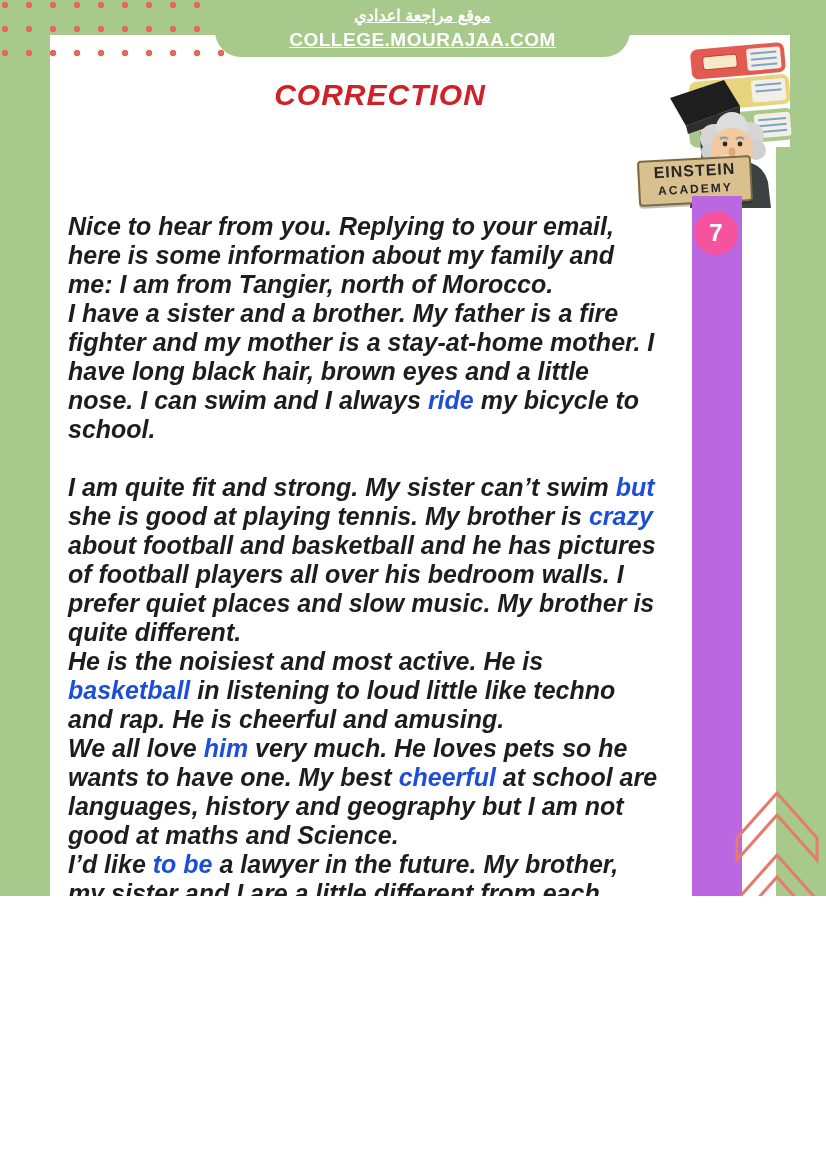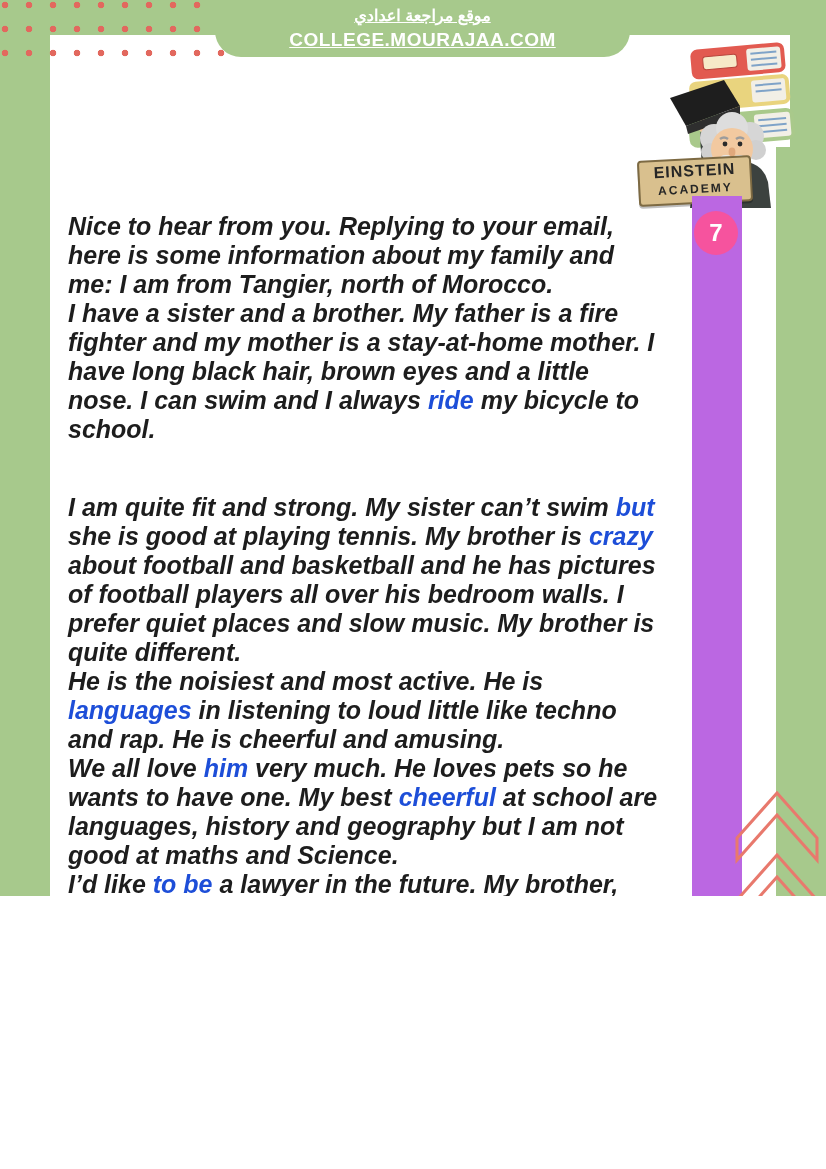--- a/index.html
+++ b/index.html
@@ -43,21 +43,21 @@
   }
   .intro {
     position:absolute; left:68px; top:153px; width:560px;
     font-size:20px; font-weight:bold; font-style:italic; color:#1d1d1d;
   }
   .passage {
     position:absolute; left:68px; top:212px; width:590px;
     font-size:25px; line-height:29px; font-weight:bold; font-style:italic; color:#1d1d1d;
   }
   .para { white-space:pre-wrap; margin:0; }
-  .para + .para { margin-top:49px; }
+  .para + .para { margin-top:29px; }
   .red-word { color:#1d4ed8; }
 
   
   .mascot { position:absolute; left:628px; top:36px; width:170px; height:172px; }
   .banner {
     position:absolute; left:638px; top:158px; width:114px; height:46px;
     background:#d9c08e; border:2px solid #7d6a43; border-radius:4px;
     transform:rotate(-3deg); box-sizing:border-box; text-align:center; color:#262626;
     box-shadow:0 2px 0 rgba(0,0,0,.25);
   }
@@ -100,26 +100,27 @@
   <div class="white-panel"></div>
   <div class="white-panel-ext"></div>
 
   <div class="dots"></div>
 
   <div class="header-tab">
     <div class="arabic-line">موقع مراجعة اعدادي</div>
     <div class="site-line">COLLEGE.MOURAJAA.COM</div>
   </div>
 
+  <div class="title">CORRECTION</div>
 
   <div class="passage">
     <p class="para"><span>Nice to hear from you. Replying to your email, here is some information about my family and me: I am from Tangier, north of Morocco.
 I have a sister and a brother. My father is a fire fighter and my mother is a stay-at-home mother. I have long black hair, brown eyes and a little nose. I can swim and I always </span><span class="red-word">ride</span><span> my bicycle to school.</span></p>
     <p class="para"><span>I am quite fit and strong. My sister can’t swim </span><span class="red-word">but</span><span> she is good at playing tennis. My brother is </span><span class="red-word">crazy</span><span> about football and basketball and he has pictures of football players all over his bedroom walls. I prefer quiet places and slow music. My brother is quite different.
-He is the noisiest and most active. He is </span><span class="red-word">languages</span><span> in listening to loud little like techno and rap. He is cheerful and amusing.
+He is the noisiest and most active. He is </span><span class="red-word">basketball</span><span> in listening to loud little like techno and rap. He is cheerful and amusing.
 We all love </span><span class="red-word">him</span><span> very much. He loves pets so he wants to have one. My best </span><span class="red-word">cheerful</span><span> at school are languages, history and geography but I am not good at maths and Science.
 I’d like </span><span class="red-word">to be</span><span> a lawyer in the future. My brother, my sister and I are a little different from each other, but we are happy together. I think we are a happy family. Nice about you? Tell me more about you and your family.</span></p>
   </div>
 
   <svg class="mascot" width="170" height="172" viewBox="0 0 170 172">
 
     <g transform="rotate(-5 110 60)">
       <rect x="66" y="10" width="94" height="30" rx="7" fill="#e25a50"></rect>
       <rect x="122" y="14" width="34" height="22" rx="3" fill="#f2efe6"></rect>
       <line x1="126" y1="19" x2="152" y2="19" stroke="#7fa3c8" stroke-width="2"></line>

